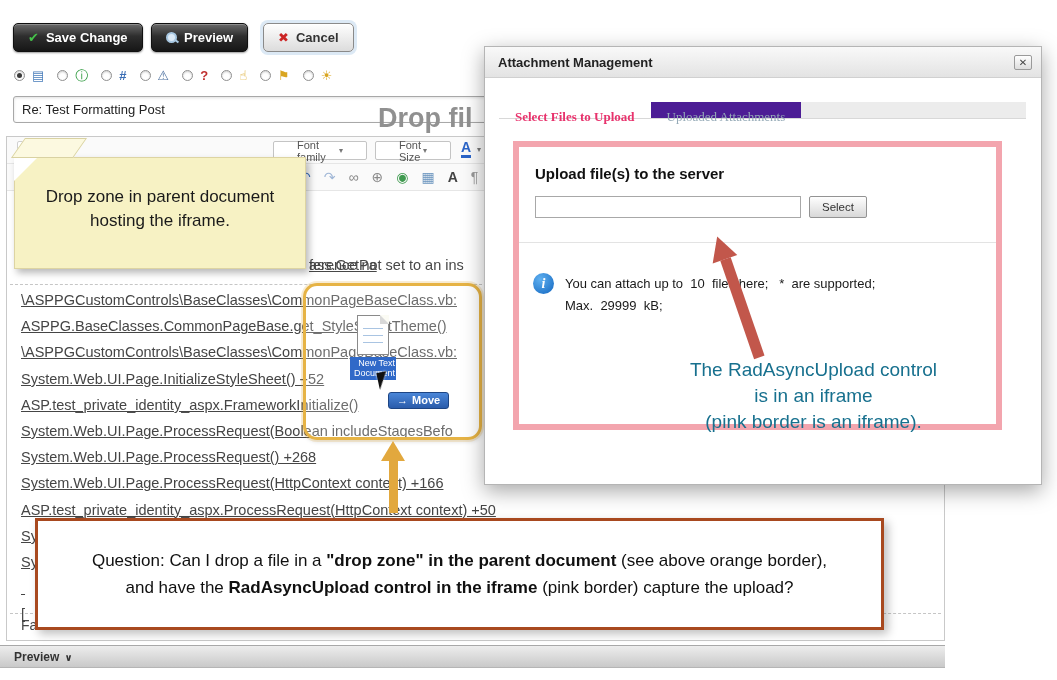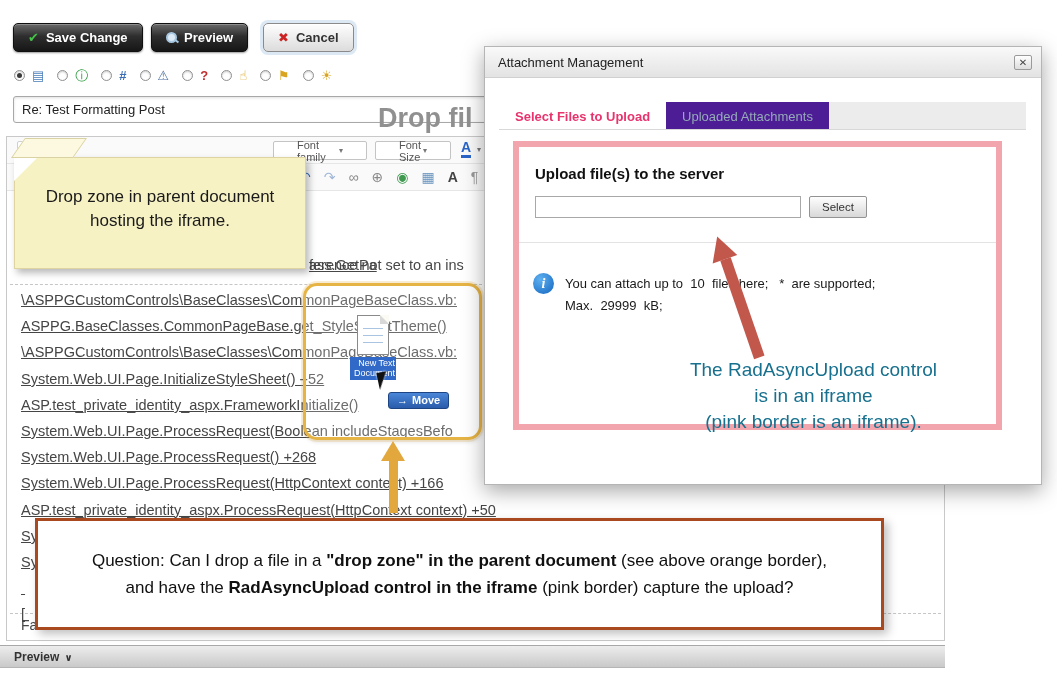--- a/index.html
+++ b/index.html
@@ -119,26 +119,26 @@
             background:linear-gradient(#ededed,#c9c9c9); border-top:1px solid #a8a8a8; border-bottom:1px solid #b5b5b5; }
   .footer-label { position:absolute; left:14px; top:4px; font-size:12px; font-weight:bold; color:#333;
                   display:flex; gap:5px; align-items:center; cursor:pointer; }
   .footer-chevron { font-size:10px; color:#333; }
 
   
   .dialog { position:absolute; left:484px; top:46px; width:558px; height:439px; z-index:10;
             background:#fff; border:1px solid #b5b5b5; box-shadow:0 6px 20px rgba(0,0,0,.35); }
   .dlg-header { position:absolute; left:0; top:0; right:0; height:31px;
             background:linear-gradient(#f9f9f9,#e3e3e3); border-bottom:1px solid #d0d0d0; }
-  .dlg-title { position:absolute; left:13px; top:8px; font-size:13px; font-weight:normal; color:#222; }
+  .dlg-title { position:absolute; left:13px; top:8px; font-size:13px; font-weight:bold; color:#222; }
   .dlg-close { position:absolute; right:9px; top:8px; width:18px; height:15px; border:1px solid #9a9a9a;
             border-radius:2px; background:linear-gradient(#fff,#ddd); font-size:10px; line-height:13px;
             text-align:center; color:#444; cursor:pointer; }
-  .dlg-tabs { position:absolute; left:14px; top:55px; right:15px; height:28px; background:#ececec;
-            border-bottom:1px solid #d8d8d8; display:flex; }
+  .dlg-tabs { position:absolute; left:14px; top:55px; right:15px; height:17px; background:#ececec;
+            border-bottom:1px solid #d8d8d8; display:flex;font-family:Liberation Serif, serif; }
   .tab { padding:0 16px; line-height:29px; font-size:13px; cursor:pointer; }
   .tab.active { background:#fff; color:#e8336d; font-weight:bold; }
   .tab.inactive { background:#4c1d95; color:#95aab7;text-align:right; }
   .pink-box { position:absolute; left:28px; top:94px; width:489px; height:289px;
             border:6px solid #f3a5ae; background:#fff; }
   .upload-heading { margin:18px 0 0 16px; font-size:15px; font-weight:bold; color:#111; }
   .upload-row { margin:14px 0 0 16px; display:flex; gap:8px; align-items:center; }
   .upload-input { width:266px; height:22px; border:1px solid #a8a8a8; font-size:12px; padding:0 4px;
             font-family:inherit; }
   .select-btn { height:22px; padding:0 12px; font-size:11.5px; color:#333; cursor:pointer;

